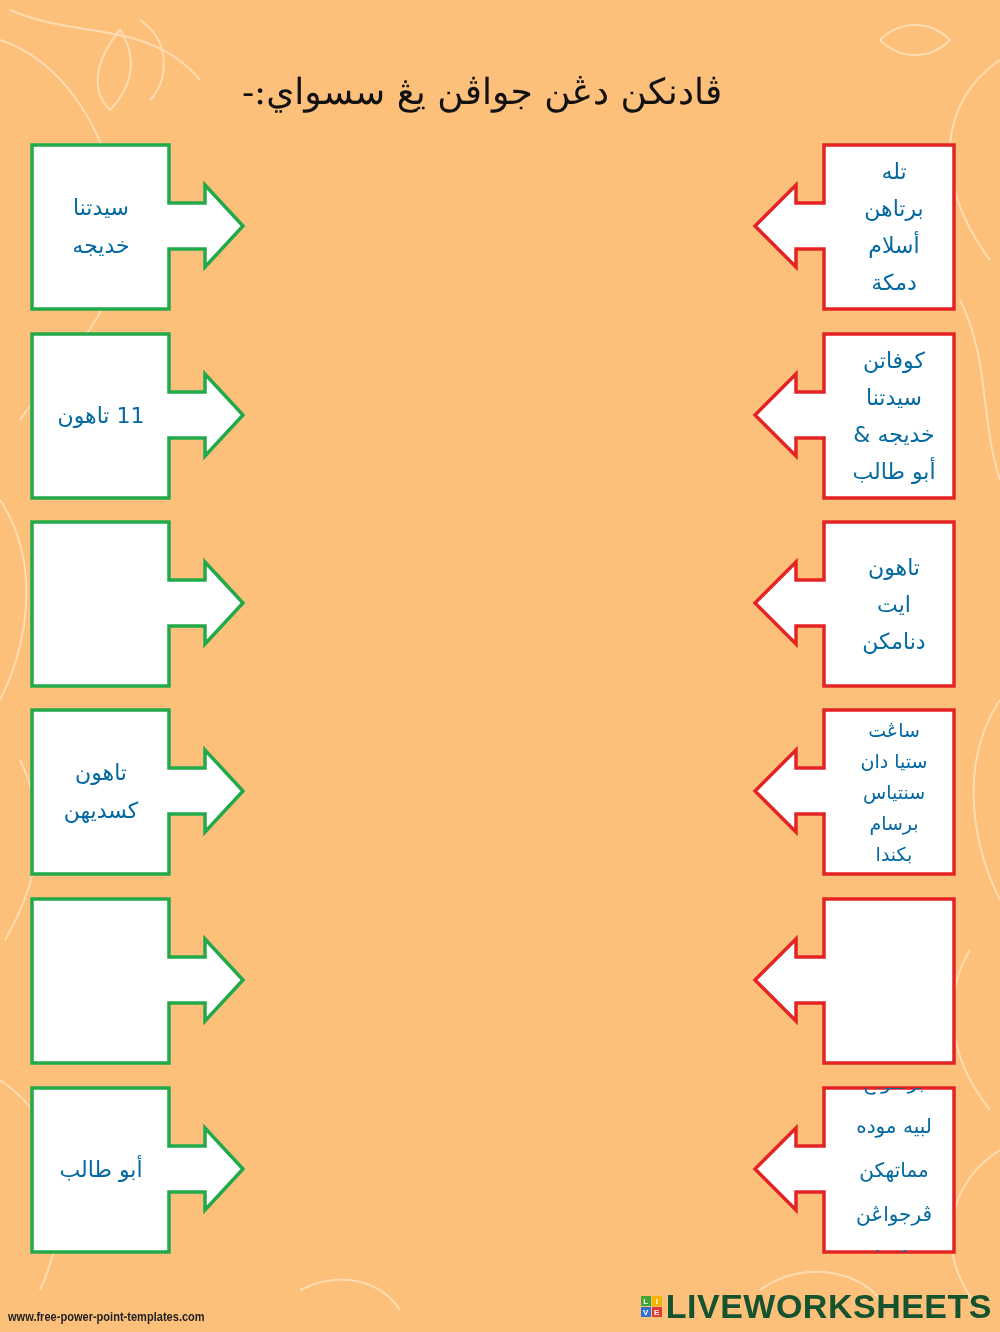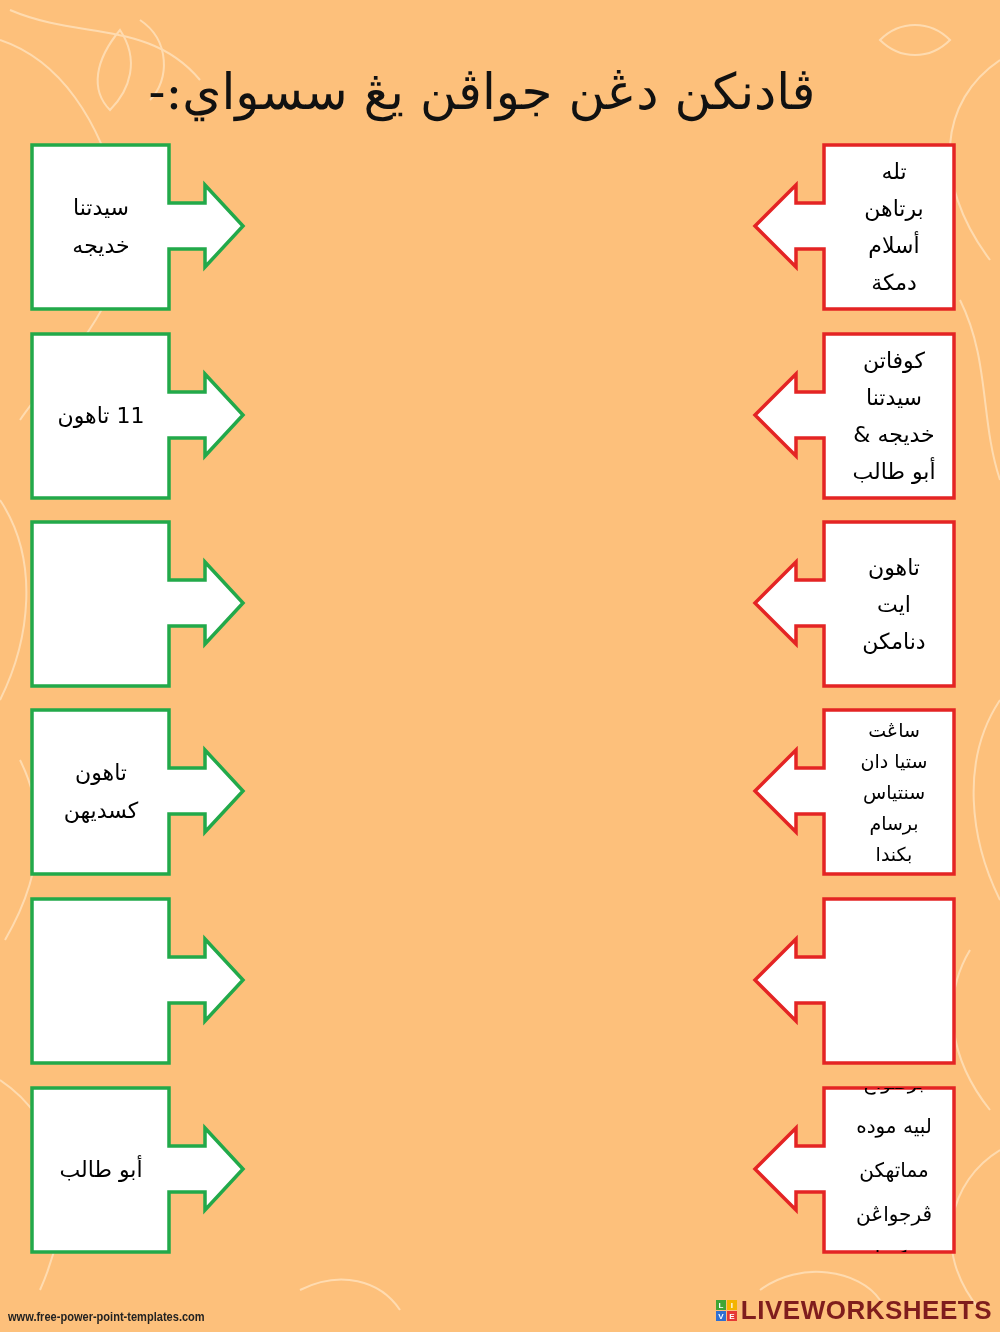--- a/index.html
+++ b/index.html
@@ -4,41 +4,41 @@
 <style>
   html, body { margin: 0; padding: 0; }
   body {
     width: 1000px; height: 1332px; position: relative; overflow: hidden;
     background: #FDC07B;
     font-family: "DejaVu Sans", sans-serif;
   }
   .bg-deco { position: absolute; top: 0; left: 0; width: 1000px; height: 1332px; pointer-events: none; }
   .title {
     position: absolute; top: 52px; left: 0; width: 964px; text-align: center;
-    font-family: "DejaVu Serif", serif; font-size: 50px; color: #111;
+    font-family: "DejaVu Serif", serif; font-size: 36px; color: #111;
     direction: rtl; line-height: 80px;
   }
   .callout { position: absolute; width: 240px; height: 170px; }
   .callout svg { position: absolute; top: 0; left: 0; }
   .callout .txt {
     position: absolute; display: flex; align-items: center; justify-content: center;
-    text-align: center; direction: rtl; color: #000000;
+    text-align: center; direction: rtl; color: #0369a1;
     font-family: "DejaVu Sans", sans-serif; font-size: 22px; line-height: 38px;
     white-space: pre-line; overflow: hidden;
   }
   .left .txt { left: 8px; top: 4px; width: 130px; height: 160px; }
   .right .txt { left: 80px; top: 2px; width: 124px; height: 164px; font-size: 22px; line-height: 37px; }
   .footer-url {
     position: absolute; left: 8px; bottom: 8px; font-family: "Liberation Sans", sans-serif;
     font-size: 13px; font-weight: bold; color: #222; transform: scaleX(0.85); transform-origin: left;
   }
   .lw { position: absolute; right: 8px; bottom: 6px; display: flex; align-items: center; gap: 4px; }
   .lw-logo { display: grid; grid-template-columns: 10px 10px; grid-template-rows: 10px 10px; gap: 1px; }
   .lw-logo span { font-size: 8px; font-weight: bold; color: #fff; display: flex; align-items: center; justify-content: center; font-family: "Liberation Sans", sans-serif; }
-  .lw-text { font-family: "Liberation Sans", sans-serif; font-weight: bold; font-size: 26px; color: #7f1d1d; letter-spacing: 0.5px; }
+  .lw-text { font-family: "Liberation Sans", sans-serif; font-weight: bold; font-size: 34px; color: #14532d; letter-spacing: 0.5px; }
 </style>
 </head>
 <body>
 
 <svg class="bg-deco" viewBox="0 0 1000 1332">
   <g fill="none" stroke="#FFE7C7" stroke-width="2" opacity="0.7">
     <path d="M0 40 C60 60 100 120 120 200 C140 300 60 360 20 420"></path>
     <path d="M10 10 C80 40 150 20 200 80"></path>
     <path d="M120 30 C140 60 130 90 110 110 C90 90 95 60 120 30Z"></path>
     <path d="M140 20 C170 40 170 80 150 100"></path>

